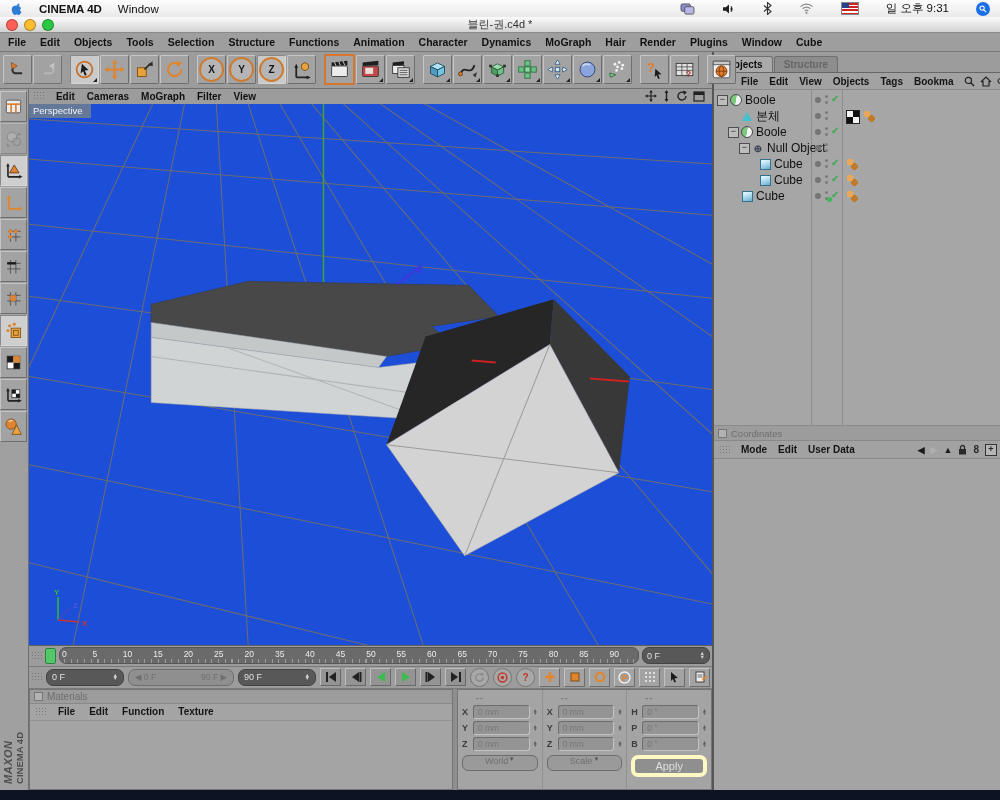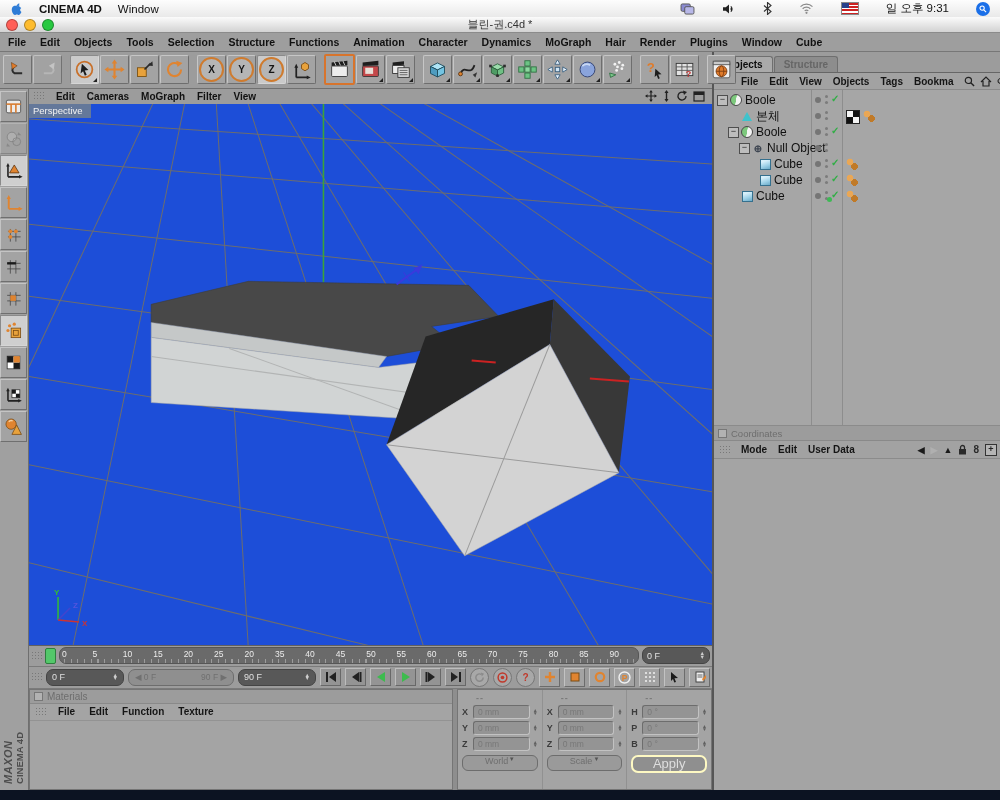--- a/index.html
+++ b/index.html
@@ -86,21 +86,21 @@
   .ccol{flex:1;padding:2px 4px;border-right:1px solid #919191;display:flex;flex-direction:column}
   .ccol:last-child{border-right:none}
   .chead{font-size:9px;color:#7a7a7a;font-weight:700;height:13px;display:flex;align-items:center;padding-left:14px;letter-spacing:1px}
   .cfield{display:flex;align-items:center;gap:3px;margin-bottom:2px}
   .cl{width:8px;font-size:9px;font-weight:700;color:#3c3c3c}
   .cv{flex:1;height:12px;background:#949494;border:1px solid;border-color:#6d6d6d #c2c2c2 #c2c2c2 #6d6d6d;border-radius:3px;font-size:8.5px;color:#787878;display:flex;align-items:center;padding:0 4px}
   .cstp{display:flex;flex-direction:column;line-height:3.2px;font-size:5px;color:#606060}
   .cfoot{margin-top:2px;display:flex}
   .cselect{flex:1;height:14px;background:#9a9a9a;border:1px solid #6d6d6d;border-radius:6px;font-size:9px;color:#6f6f6f;display:flex;align-items:flex-start;padding:0 22px}
   .cselect .car{margin-left:auto;font-size:6px;color:#555}
-  .capply{flex:1;height:14px;background:#8f8f8f;border:2px solid #fef9c3;border-radius:7px;font-size:13px;color:#dedede;display:flex;align-items:center;justify-content:center}
+  .capply{flex:1;height:14px;background:#8f8f8f;border:4px solid #fef9c3;border-radius:7px;font-size:11px;color:#dedede;display:flex;align-items:center;justify-content:center}
   
   .tabs-row{height:20px;background:#9c9c9c;display:flex;align-items:flex-end;padding-left:2px;border-bottom:1px solid #666}
   .tab{height:15px;padding:0 9px;font-size:10px;font-weight:700;background:#8d8d8d;color:#666;border:1px solid #6f6f6f;border-bottom:none;border-radius:3px 3px 0 0;margin-right:1px;display:flex;align-items:center}
   .tab.active{background:#aaa;color:#0d0d0d}
   .om-menu{height:16px;background:#a2a2a2;display:flex;align-items:center;gap:11px;padding:0 5px;font-size:10px;font-weight:700;color:#141414;border-bottom:1px solid #8b8b8b}
   .om-icons{margin-left:auto;display:flex;gap:5px;align-items:center}
   .om-tree{height:335px;position:relative;background:#a6a6a6;border-bottom:1px solid #8b8b8b;overflow:hidden}
   .colsep{position:absolute;top:0;bottom:0;width:1px;background:#8d8d8d}
   .tree-rows{position:relative;padding-top:2px}
   .tree-row{position:relative;height:16px;display:flex;align-items:center}

